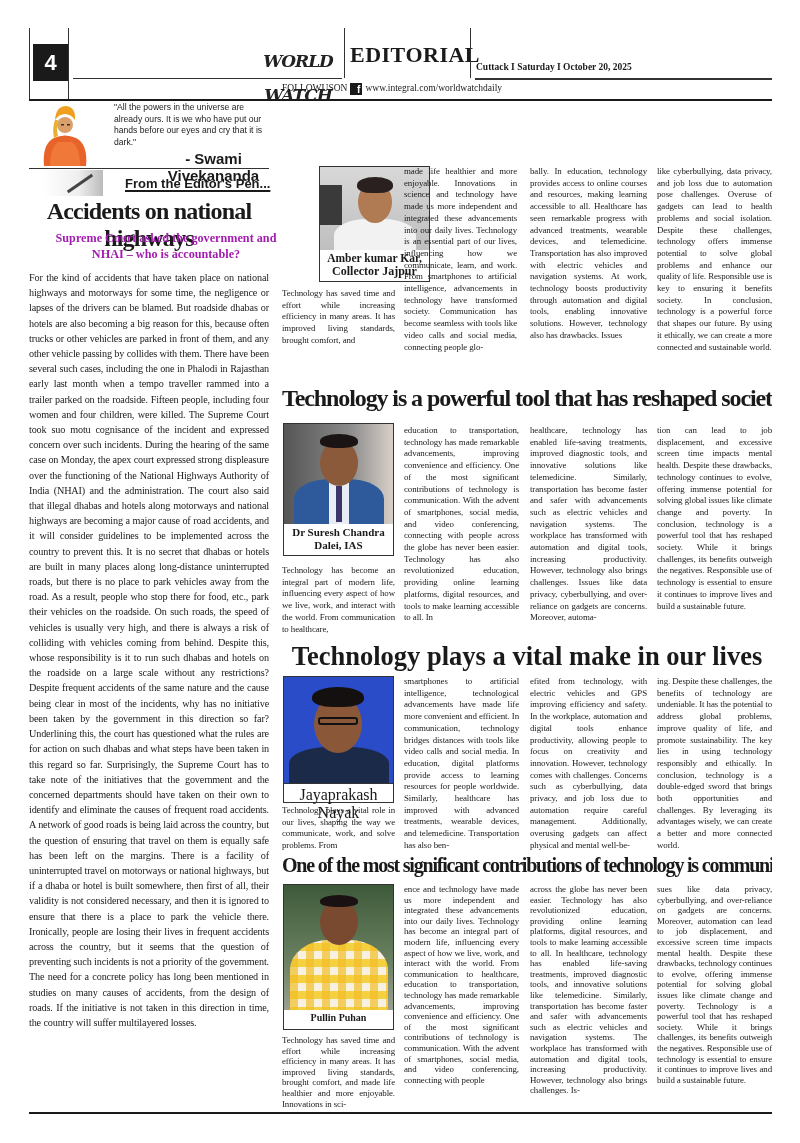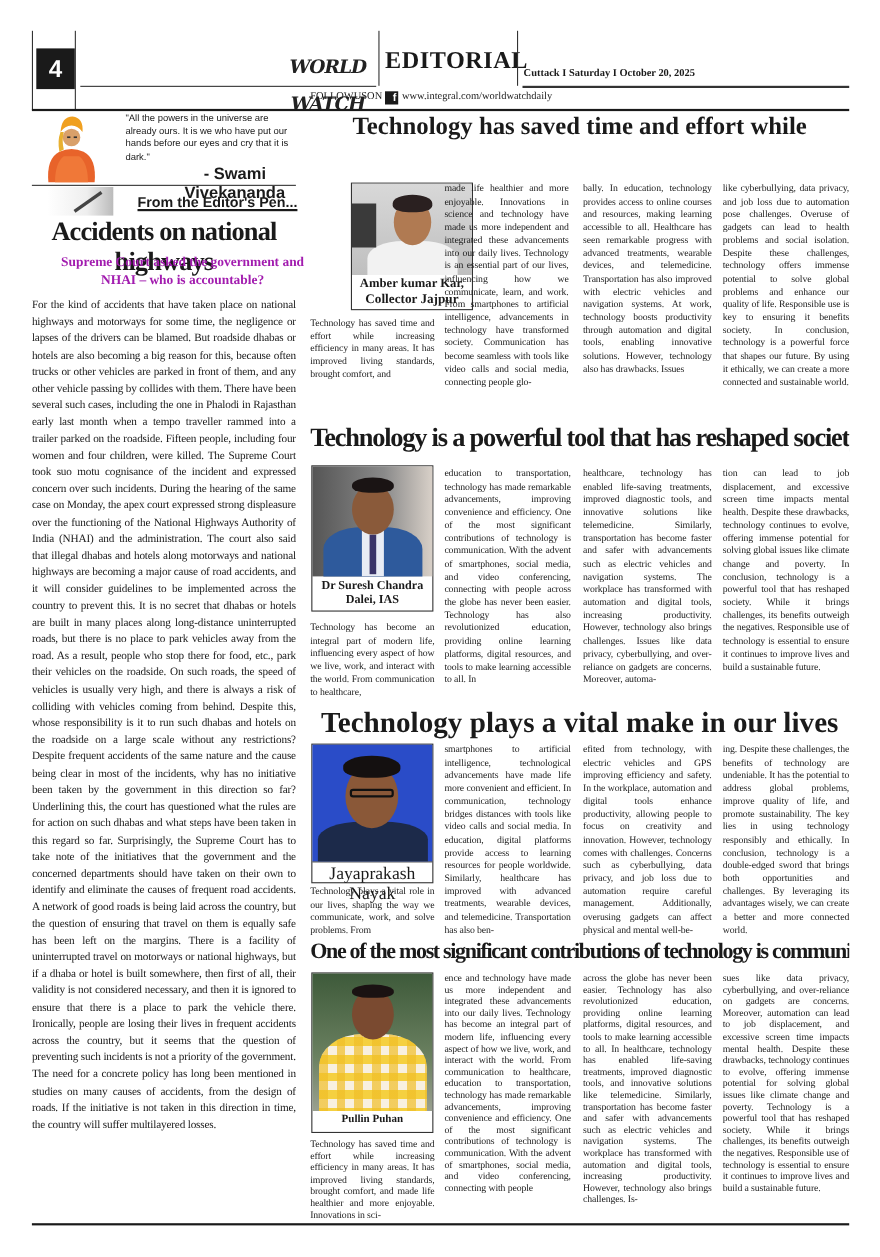--- a/index.html
+++ b/index.html
@@ -76,21 +76,20 @@
 <div class="quote-author">- Swami Vivekananda</div>
 <div class="hline" style="left:29px; top:168px; width:240px; height:1px;"></div>
 
 <div class="pen-img"></div>
 <div class="editor-pen">From the Editor's Pen...</div>
 <div class="edit-headline">Accidents  on national highways</div>
 <div class="edit-sub">Supreme Court  asked the government and NHAI – who is accountable?</div>
 <div class="edit-body">For the kind of accidents that have taken place on national highways and motorways for some time, the negligence or lapses of the drivers can be blamed. But roadside dhabas or hotels are also becoming a big reason for this, because often trucks or other vehicles are parked in front of them, and any other vehicle passing by collides with them. There have been several such cases, including the one in Phalodi in Rajasthan early last month when a tempo traveller rammed into a trailer parked on the roadside. Fifteen people, including four women and four children, were killed. The Supreme Court took suo motu cognisance of the incident and expressed concern over such incidents. During the hearing of the same case on Monday, the apex court expressed strong displeasure over the functioning of the National Highways Authority of India (NHAI) and the administration. The court also said that illegal dhabas and hotels along motorways and national highways are becoming a major cause of road accidents, and it will consider guidelines to be implemented across the country to prevent this. It is no secret that dhabas or hotels are built in many places along long-distance uninterrupted roads, but there is no place to park vehicles away from the road. As a result, people who stop there for food, etc., park their vehicles on the roadside. On such roads, the speed of vehicles is usually very high, and there is always a risk of colliding with vehicles coming from behind. Despite this, whose responsibility is it to run such dhabas and hotels on the roadside on a large scale without any restrictions? Despite frequent accidents of the same nature and the cause being clear in most of the incidents, why has no initiative been taken by the government in this direction so far? Underlining this, the court has questioned what the rules are for action on such dhabas and what steps have been taken in this regard so far. Surprisingly, the Supreme Court has to take note of the initiatives that the government and the concerned departments should have taken on their own to identify and eliminate the causes of frequent road accidents. A network of good roads is being laid across the country, but the question of ensuring that travel on them is equally safe has been left on the margins. There is a facility of uninterrupted travel on motorways or national highways, but if a dhaba or hotel is built somewhere, then first of all, their validity is not considered necessary, and then it is ignored to ensure that there is a place to park the vehicle there.  Ironically, people are losing their lives in frequent accidents across the country, but it seems that the question of preventing such incidents is not a priority of the government. The need for a concrete policy has long been mentioned in studies on many causes of accidents, from the design of roads. If the initiative is not taken in this direction in time, the country will suffer multilayered losses.</div>
 
 <div class="article-head" style="top:102px; font-size:22.5px; line-height:25px;">
-  <div>Technology has saved time and effort while</div>
 </div>
 <div class="photo-box" style="top:166px; height:116px;margin-left:36px;">
   <div class="photo" style="height:83px; background:linear-gradient(180deg,#d8d8d8 0%,#bfbfbf 100%);">
     <div class="body-shape" style="left:14px; top:52px; width:82px; height:40px; background:#f2f2f2;"></div>
     <div class="head" style="left:38px; top:14px; width:34px; height:42px; background:#b07a52;"></div>
     <div class="hair" style="left:37px; top:10px; width:36px; height:16px; background:#2a2020;"></div>
     <div style="position:absolute; left:0; top:18px; width:22px; height:40px; background:#3a3a3a;"></div>
   </div>
   <div class="photo-caption">
     <div style="font-weight:bold; font-size:11.5px;">Amber kumar Kar,</div>

